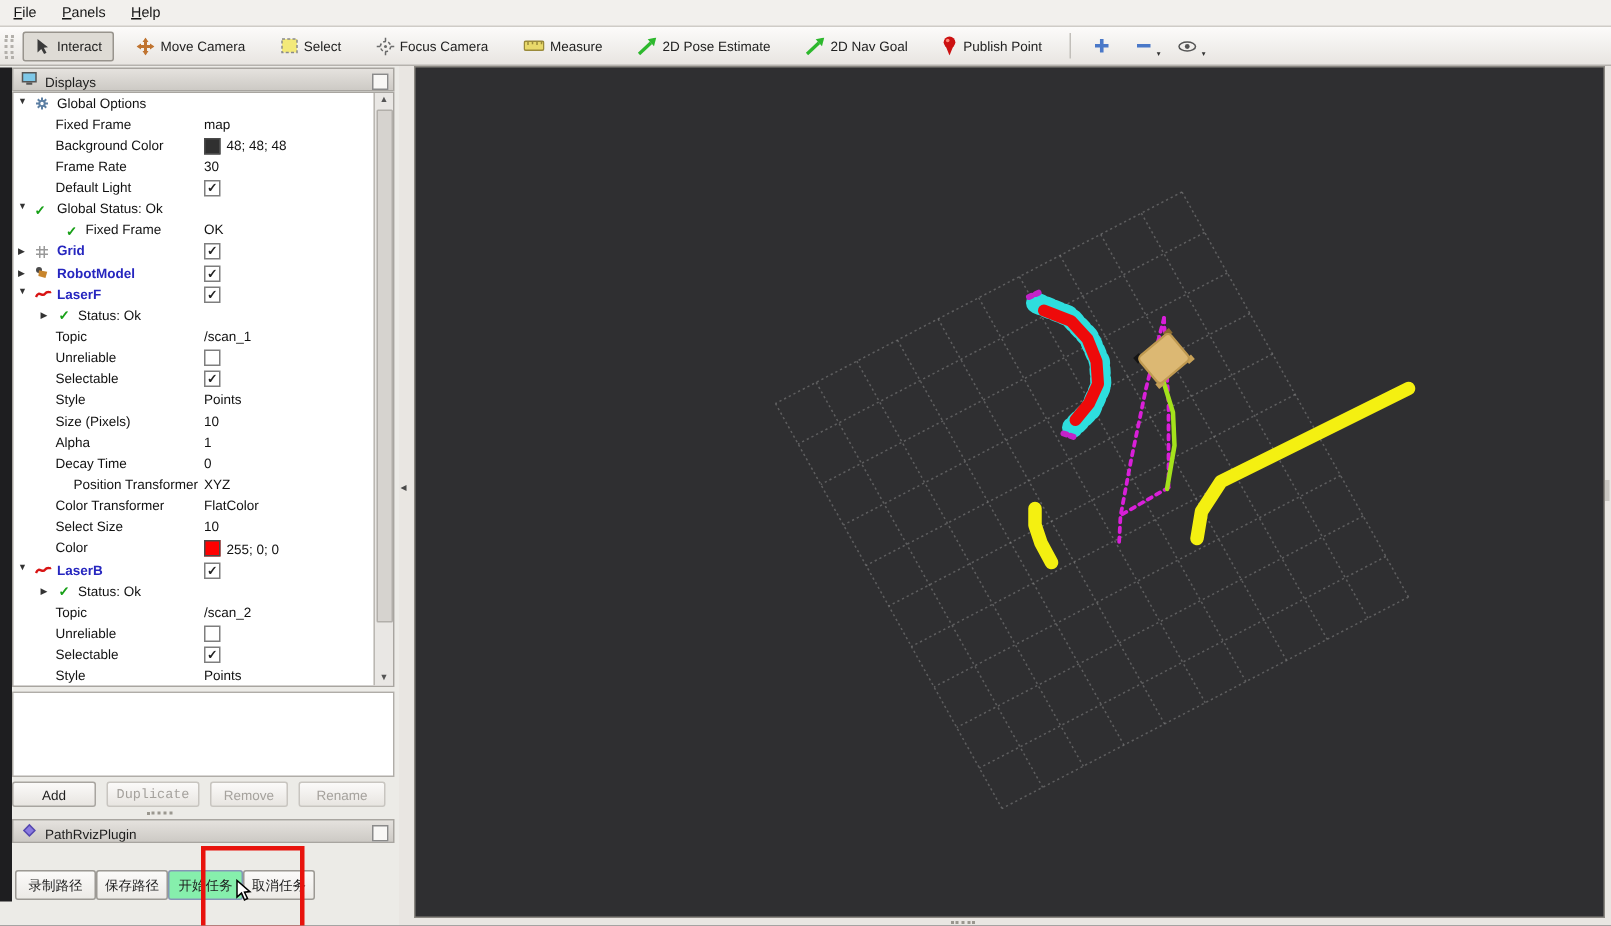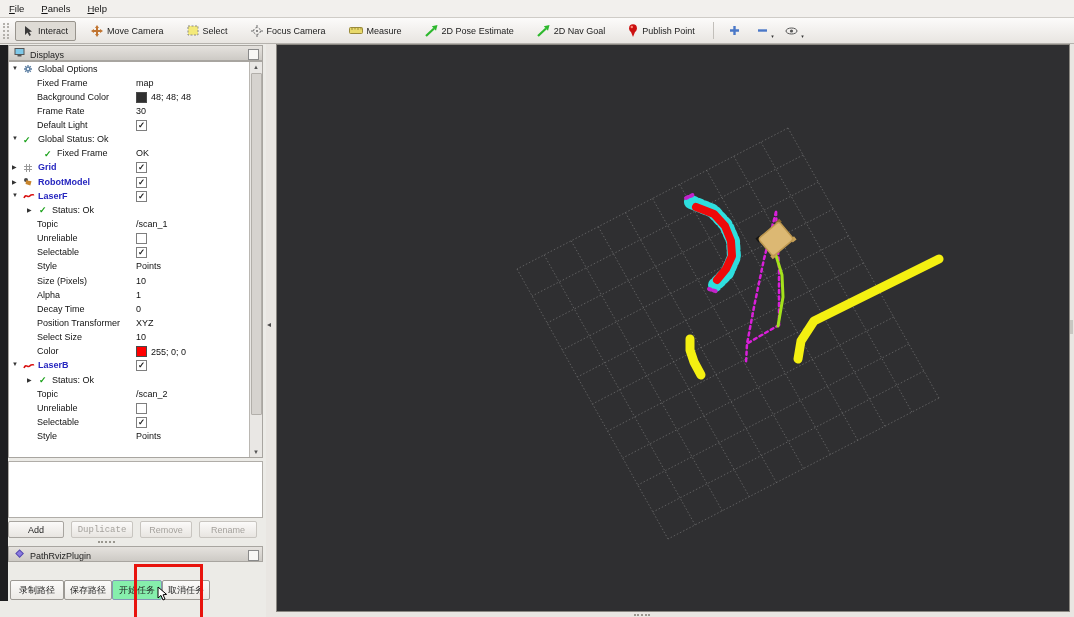--- a/index.html
+++ b/index.html
@@ -328,23 +328,29 @@
               <span>1</span>
             </span>
           </div>
           <div class="row">
             <span class="lbl" style="left:28px">Decay Time</span>
             <span class="val">
               <span>0</span>
             </span>
           </div>
           <div class="row">
-            <span class="lbl" style="left:28px">Position Transformer</span>
+            <span class="lbl" style="left:40px">Position Transformer</span>
             <span class="val">
               <span>XYZ</span>
+            </span>
+          </div>
+          <div class="row">
+            <span class="lbl" style="left:28px">Color Transformer</span>
+            <span class="val">
+              <span>FlatColor</span>
             </span>
           </div>
           <div class="row">
             <span class="lbl" style="left:28px">Select Size</span>
             <span class="val">
               <span>10</span>
             </span>
           </div>
           <div class="row">
             <span class="lbl" style="left:28px">Color</span>

